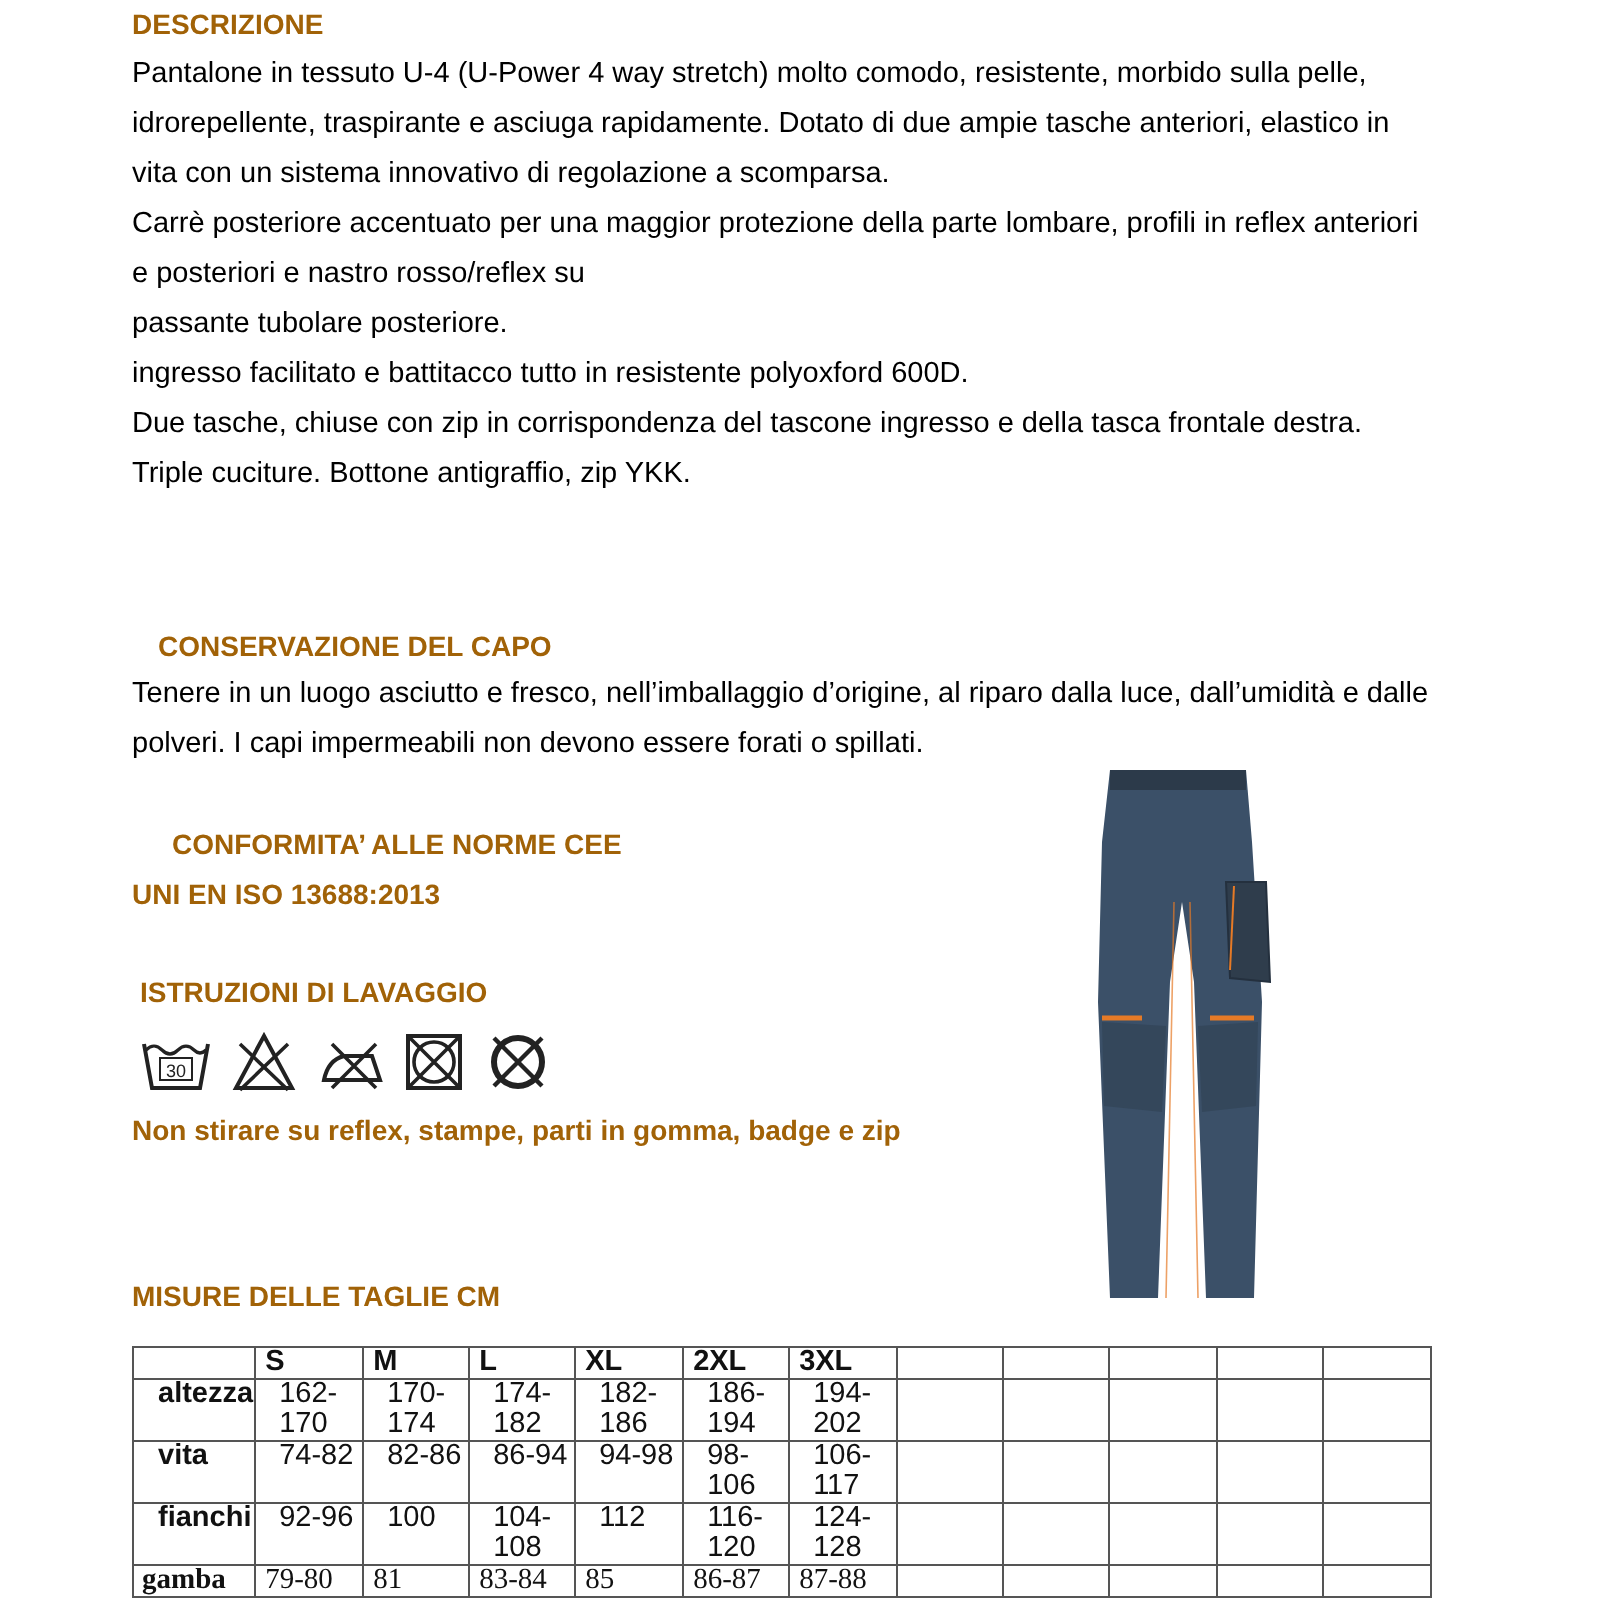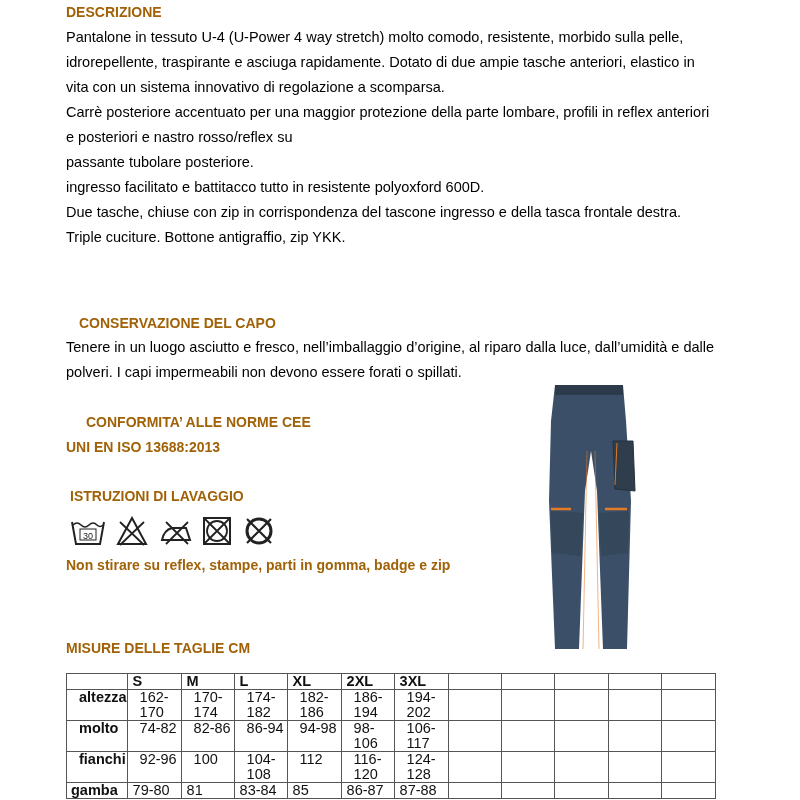--- a/index.html
+++ b/index.html
@@ -10,21 +10,21 @@
   .p { font-size: 14.5px; line-height: 25px; color: #000000; white-space: nowrap; }
   .icons { display: flex; gap: 10px; align-items: center; }
   .icons svg { display: block; }
   table.sizes { border-collapse: collapse; table-layout: fixed; position: absolute;
                 left: 66px; top: 673px; font-size: 14.5px; }
   table.sizes td { border: 1px solid #555; padding: 0 0 0 5px; vertical-align: top;
                    line-height: 15px; overflow: hidden; white-space: normal; color: #111; }
   table.sizes td.lab { font-weight: bold; padding-left: 4px; }
   table.sizes tr.head td { font-weight: bold; height: 14px; }
   table.sizes tr.r2 td { height: 30px; padding-left: 12px; }
-  table.sizes tr.r1 td { height: 15px; }
+  table.sizes tr.r1 td { height: 15px; font-family: Liberation Serif, serif; }
   .pants { left: 541px; top: 381px; width: 100px; height: 272px; }
 </style>
 </head>
 <body>
 
 <div class="abs h" style="left:66px; top:4px;">DESCRIZIONE</div>
 <div class="abs" style="left:66px; top:25px;">
   <div class="p">Pantalone in tessuto U-4 (U-Power 4 way stretch) molto comodo, resistente, morbido sulla pelle,</div>
   <div class="p">idrorepellente, traspirante e asciuga rapidamente. Dotato di due ampie tasche anteriori, elastico in</div>
   <div class="p">vita con un sistema innovativo di regolazione a scomparsa.</div>
@@ -124,21 +124,21 @@
     <td>182-186</td>
     <td>186-194</td>
     <td>194-202</td>
     <td></td>
         <td></td>
     <td></td>
         <td></td>
     <td></td>
   </tr>
   <tr class="r2">
-    <td class="lab">molto</td>
+    <td class="lab">vita</td>
     <td>74-82</td>
     <td>82-86</td>
     <td>86-94</td>
     <td>94-98</td>
     <td>98-106</td>
     <td>106-117</td>
     <td></td>
         <td></td>
     <td></td>
         <td></td>

